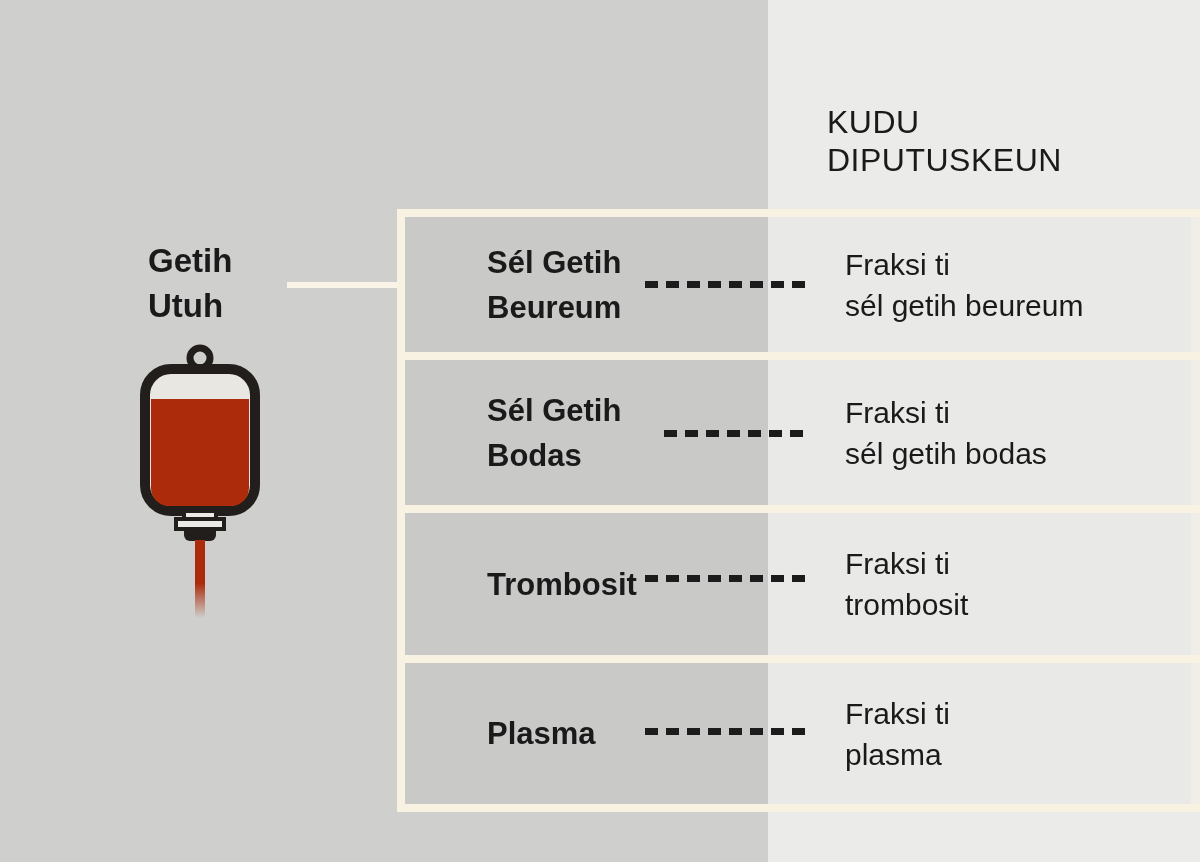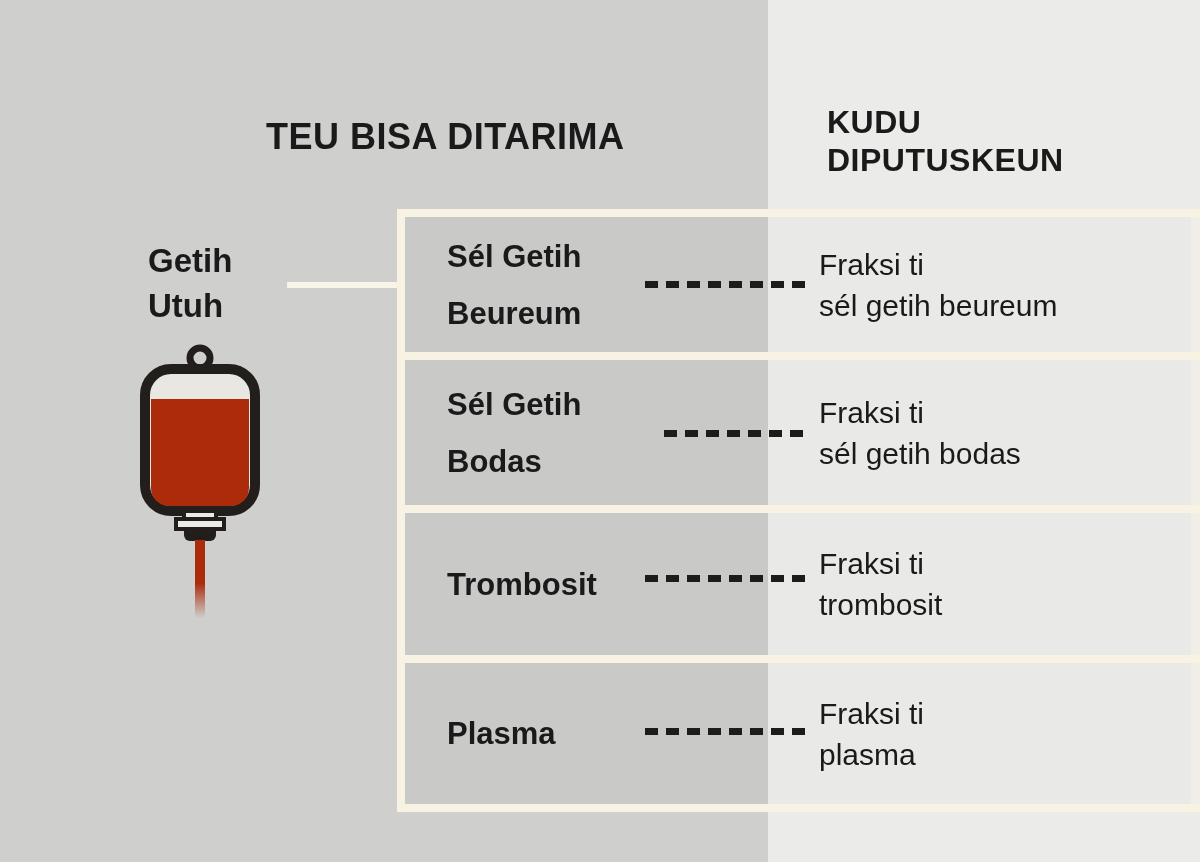--- a/index.html
+++ b/index.html
@@ -10,21 +10,21 @@
   }
   .right-bg { position:absolute; left:768px; top:0; width:432px; height:862px; background:#ebebea; }
 
   
   .title-left {
     position:absolute; left:266px; top:116px;
     font-size:36px; font-weight:bold; letter-spacing:0.5px; white-space:nowrap;
   }
   .title-right {
     position:absolute; left:827px; top:103px;
-    font-size:32px; font-weight:bold; line-height:38px;
+    font-size:32px; font-weight:normal; line-height:38px;
     letter-spacing:0.5px; white-space:pre-line;
   }
 
   
   .source-label {
     position:absolute; left:148px; top:238px;
     font-size:33px; font-weight:bold; line-height:45px; white-space:pre-line;
   }
   .connector { position:absolute; left:287px; top:282px; width:110px; height:6px; background:#faf4e8; }
 
@@ -33,43 +33,42 @@
   .vline-right { position:absolute; left:1191px; top:209px; width:9px; height:603px; background:#f3efe4; opacity:0.65; }
   .hline { position:absolute; left:397px; width:803px; height:8px; background:#f8f2e2; }
   .hl0{top:209px} .hl1{top:352px} .hl2{top:505px} .hl3{top:655px} .hl4{top:804px}
 
   
   .cell-l { position:absolute; left:405px; width:363px; background:#c9c9c8; display:flex; align-items:center; }
   .cell-r { position:absolute; left:768px; width:423px; background:#e9e9e8; display:flex; align-items:center; }
   .rowy1{top:217px;height:135px} .rowy2{top:360px;height:145px}
   .rowy3{top:513px;height:142px} .rowy4{top:663px;height:141px}
 
-  .component { font-size:31px; font-weight:bold; line-height:57px; white-space:pre-line; padding-left:42px; }
-  .fraction  { font-size:30px; line-height:41px; white-space:pre-line; padding-left:51px; }
+  .component { font-size:31px; font-weight:bold; line-height:45px; white-space:pre-line; padding-left:42px;margin-left:40px; }
+  .fraction  { font-size:30px; line-height:41px; white-space:pre-line; padding-left:77px; }
 
   
   .dash {
     position:absolute; height:7px;
     background-image:repeating-linear-gradient(to right,#1c1c1c 0,#1c1c1c 13px,transparent 13px,transparent 21px);
   }
   .d1{left:645px;top:281px;width:160px}
   .d2{left:664px;top:430px;width:139px}
   .d3{left:645px;top:575px;width:160px}
   .d4{left:645px;top:728px;width:160px}
 
   .bag { position:absolute; left:138px; top:342px; width:124px; height:280px; }
 </style>
 </head>
 <body>
 
 <div class="stage">
 
   <div class="right-bg"></div>
 
-  <div class="title-left">TEU BISA DITARIMA</div>
   <div class="title-right">KUDU
 DIPUTUSKEUN</div>
 
   <div class="source-label">Getih
 Utuh</div>
 
   <div class="bag">
     <svg width="124" height="280" viewBox="0 0 124 280" xmlns="http://www.w3.org/2000/svg">
       <defs>
         <linearGradient id="tg" x1="0" y1="0" x2="0" y2="1">

